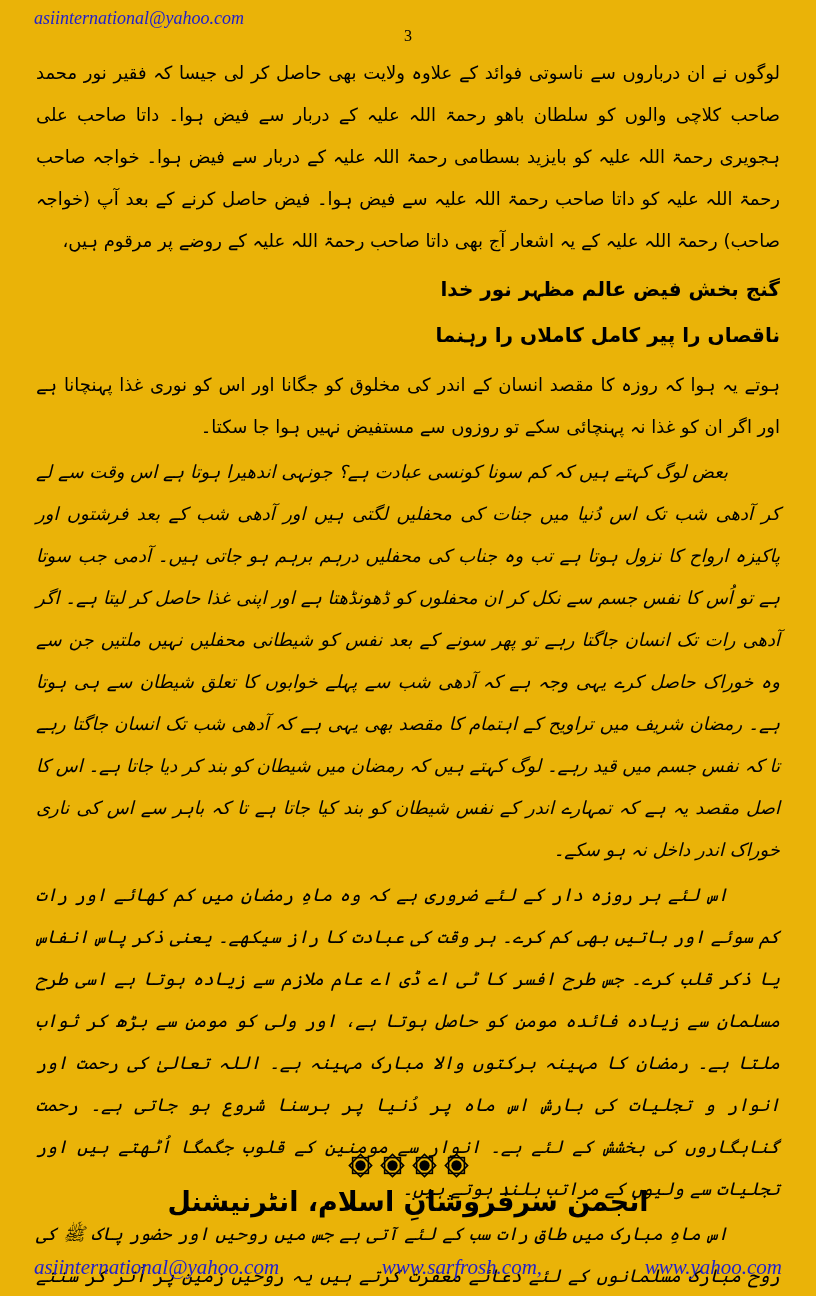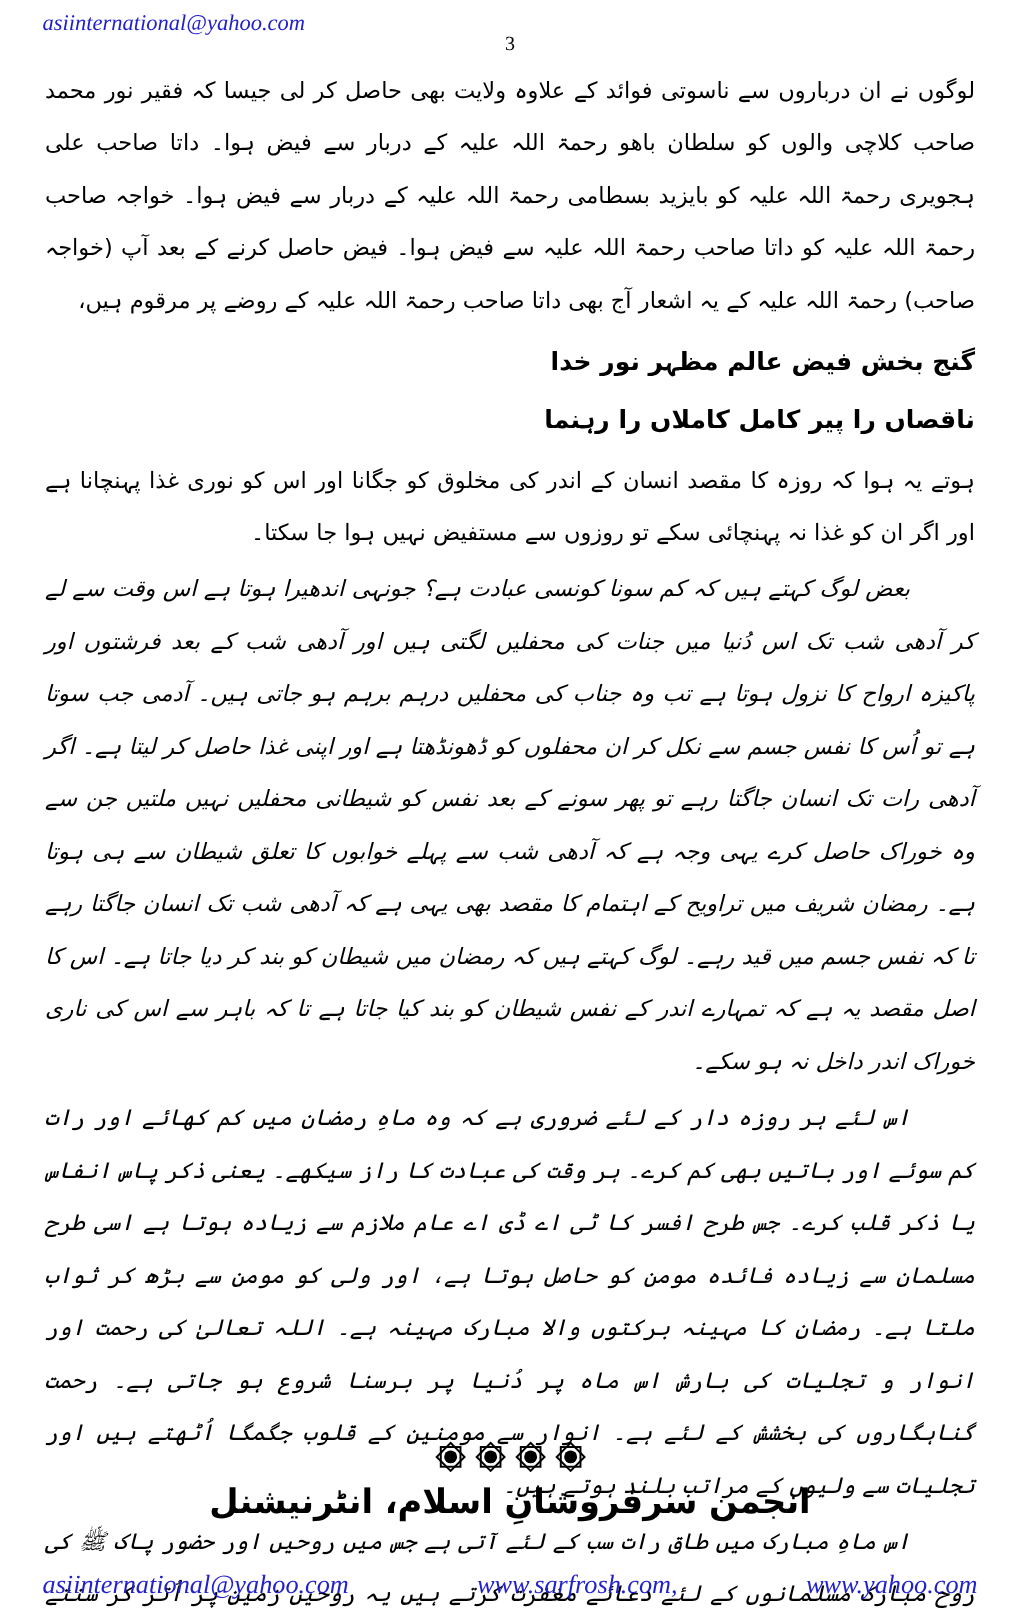--- a/index.html
+++ b/index.html
@@ -1,20 +1,20 @@
 <!DOCTYPE html>
 <html lang="ur"><head>
 <meta charset="utf-8">
 <style>
   html,body{margin:0;padding:0;background:#888;}
   .page{
     position:relative;
     width:816px;height:1296px;
     margin:0 auto;
-    background:#ffffff;
+    background:#eab308;
     overflow:hidden;
     font-family:"DejaVu Sans",sans-serif;
     color:#000;
   }
   
   .header-email{
     position:absolute;top:8px;left:34px;
     font-family:"Liberation Serif",serif;
     font-style:italic;
     font-size:18px;

